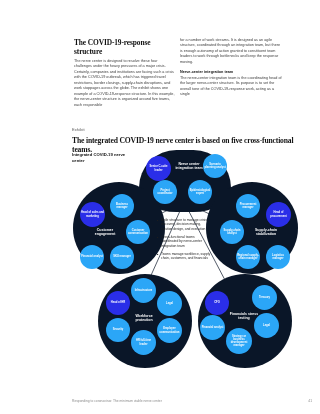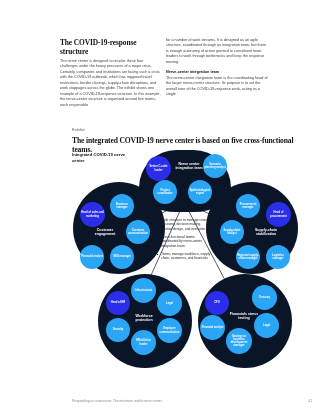--- a/index.html
+++ b/index.html
@@ -5,21 +5,21 @@
   * { box-sizing: border-box; margin: 0; padding: 0; }
   html, body {
     width: 320px; height: 414px;
     background: #ffffff;
     font-family: "Liberation Sans", sans-serif;
     overflow: hidden;
   }
   .page { position: relative; width: 320px; height: 414px; background: #fff; }
 
   
-  .article { position: absolute; left: 60px; top: 38px; width: 214px; display: flex; gap: 4px; }
+  .article { position: absolute; left: 74px; top: 38px; width: 214px; display: flex; gap: 4px; }
   .col { width: 102px; }
   .art-title {
     font-family: "Liberation Serif", serif;
     font-weight: 700;
     font-size: 7.4px;
     line-height: 9px;
     color: #111;
     letter-spacing: -0.1px;
     margin-bottom: 3px;
   }

